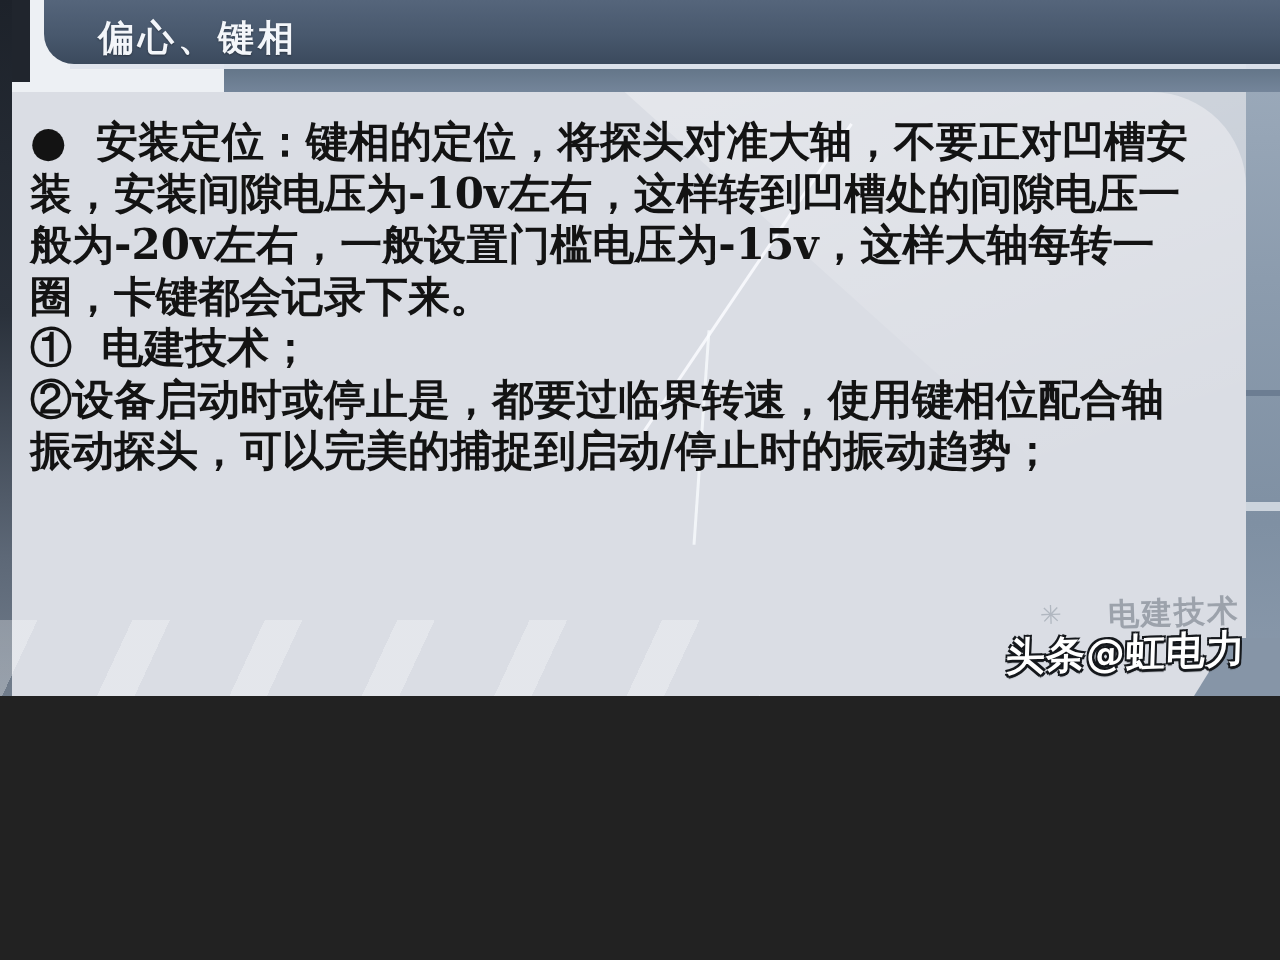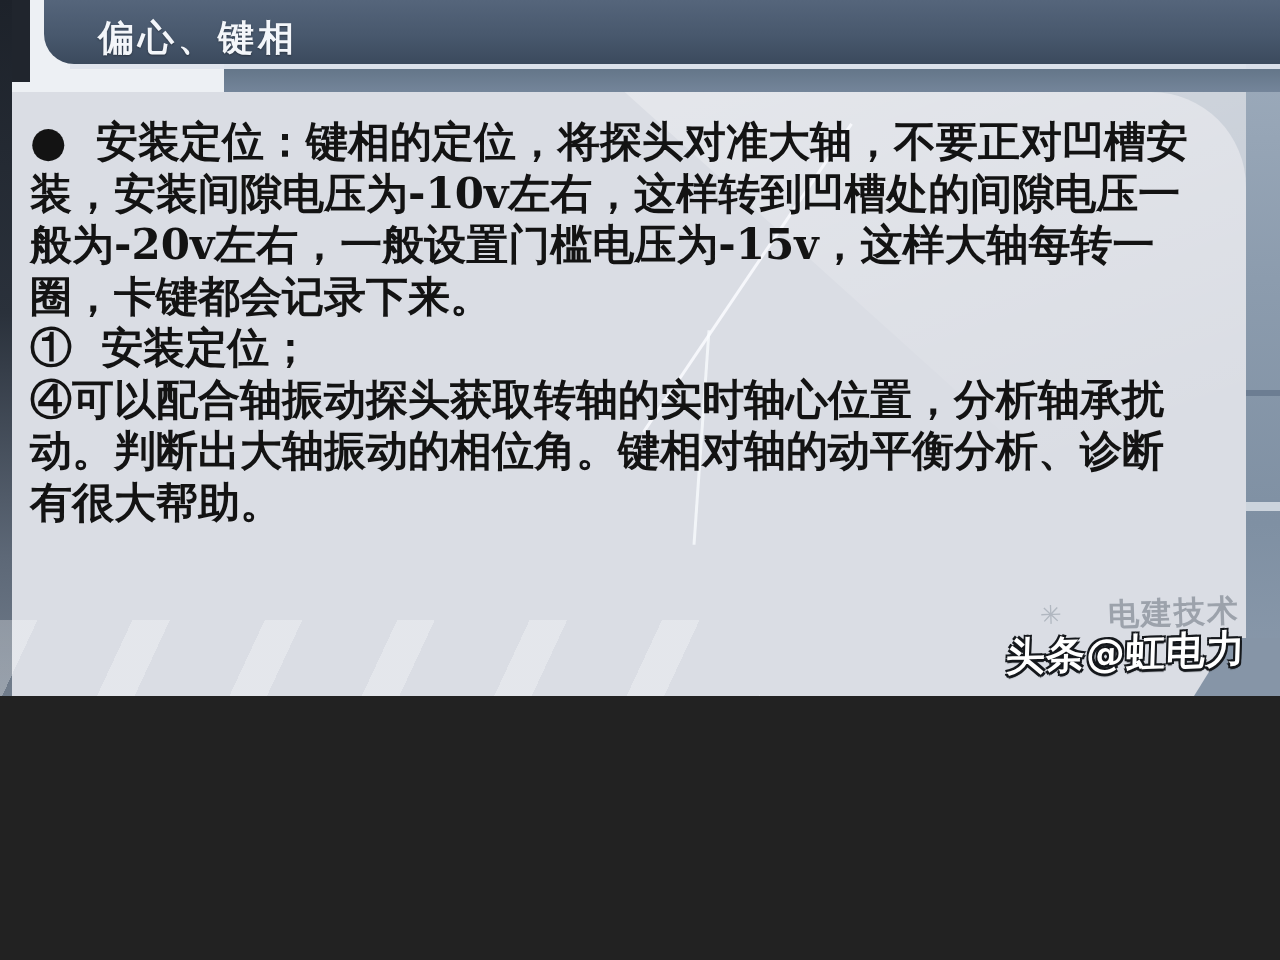--- a/index.html
+++ b/index.html
@@ -121,21 +121,21 @@
   <div class="deco blob-bottom"></div>
   <div class="deco stripes"></div>
   <div class="deco ray-a"></div>
   <div class="deco ray-b"></div>
   <div class="deco corner-tri"></div>
 
   <div class="slide-title">偏心、键相</div>
 
   <div class="body-text">
     <p>●  安装定位：键相的定位，将探头对准大轴，不要正对凹槽安装，安装间隙电压为-10v左右，这样转到凹槽处的间隙电压一般为-20v左右，一般设置门槛电压为-15v，这样大轴每转一圈，卡键都会记录下来。</p>
-    <p>①  安装定位；</p>
-    <p>④可以配合轴振动探头获取转轴的实时轴心位置，分析轴承扰动。判断出大轴振动的相位角。键相对轴的动平衡分析、诊断有很大帮助。</p>
+    <p>①  电建技术；</p>
+    <p>②设备启动时或停止是，都要过临界转速，使用键相位配合轴振动探头，可以完美的捕捉到启动/停止时的振动趋势；</p>
   </div>
 
   <div class="wm-sparkle">✳</div>
   <div class="wm-faded">电建技术</div>
   <div class="wm-byline">头条@虹电力</div>
 
 </div>
 
 </body></html>

